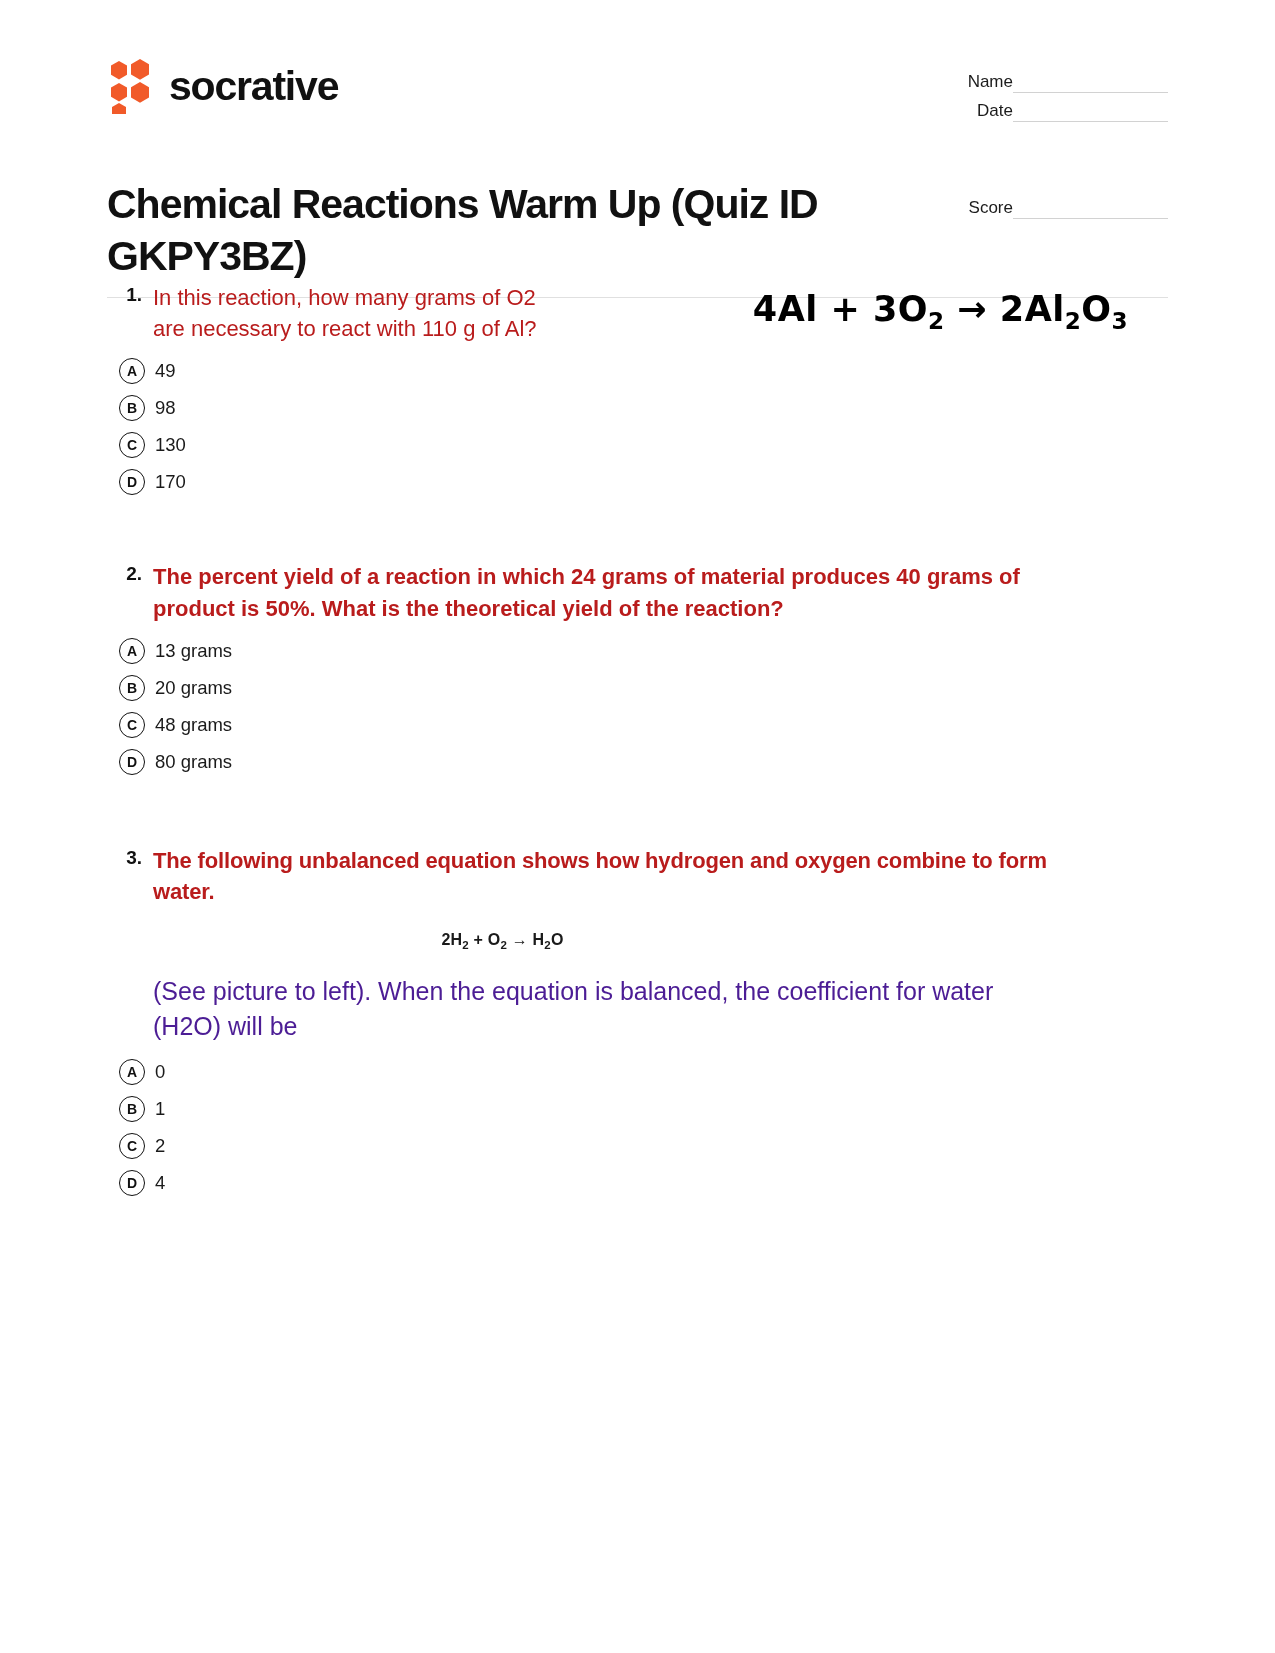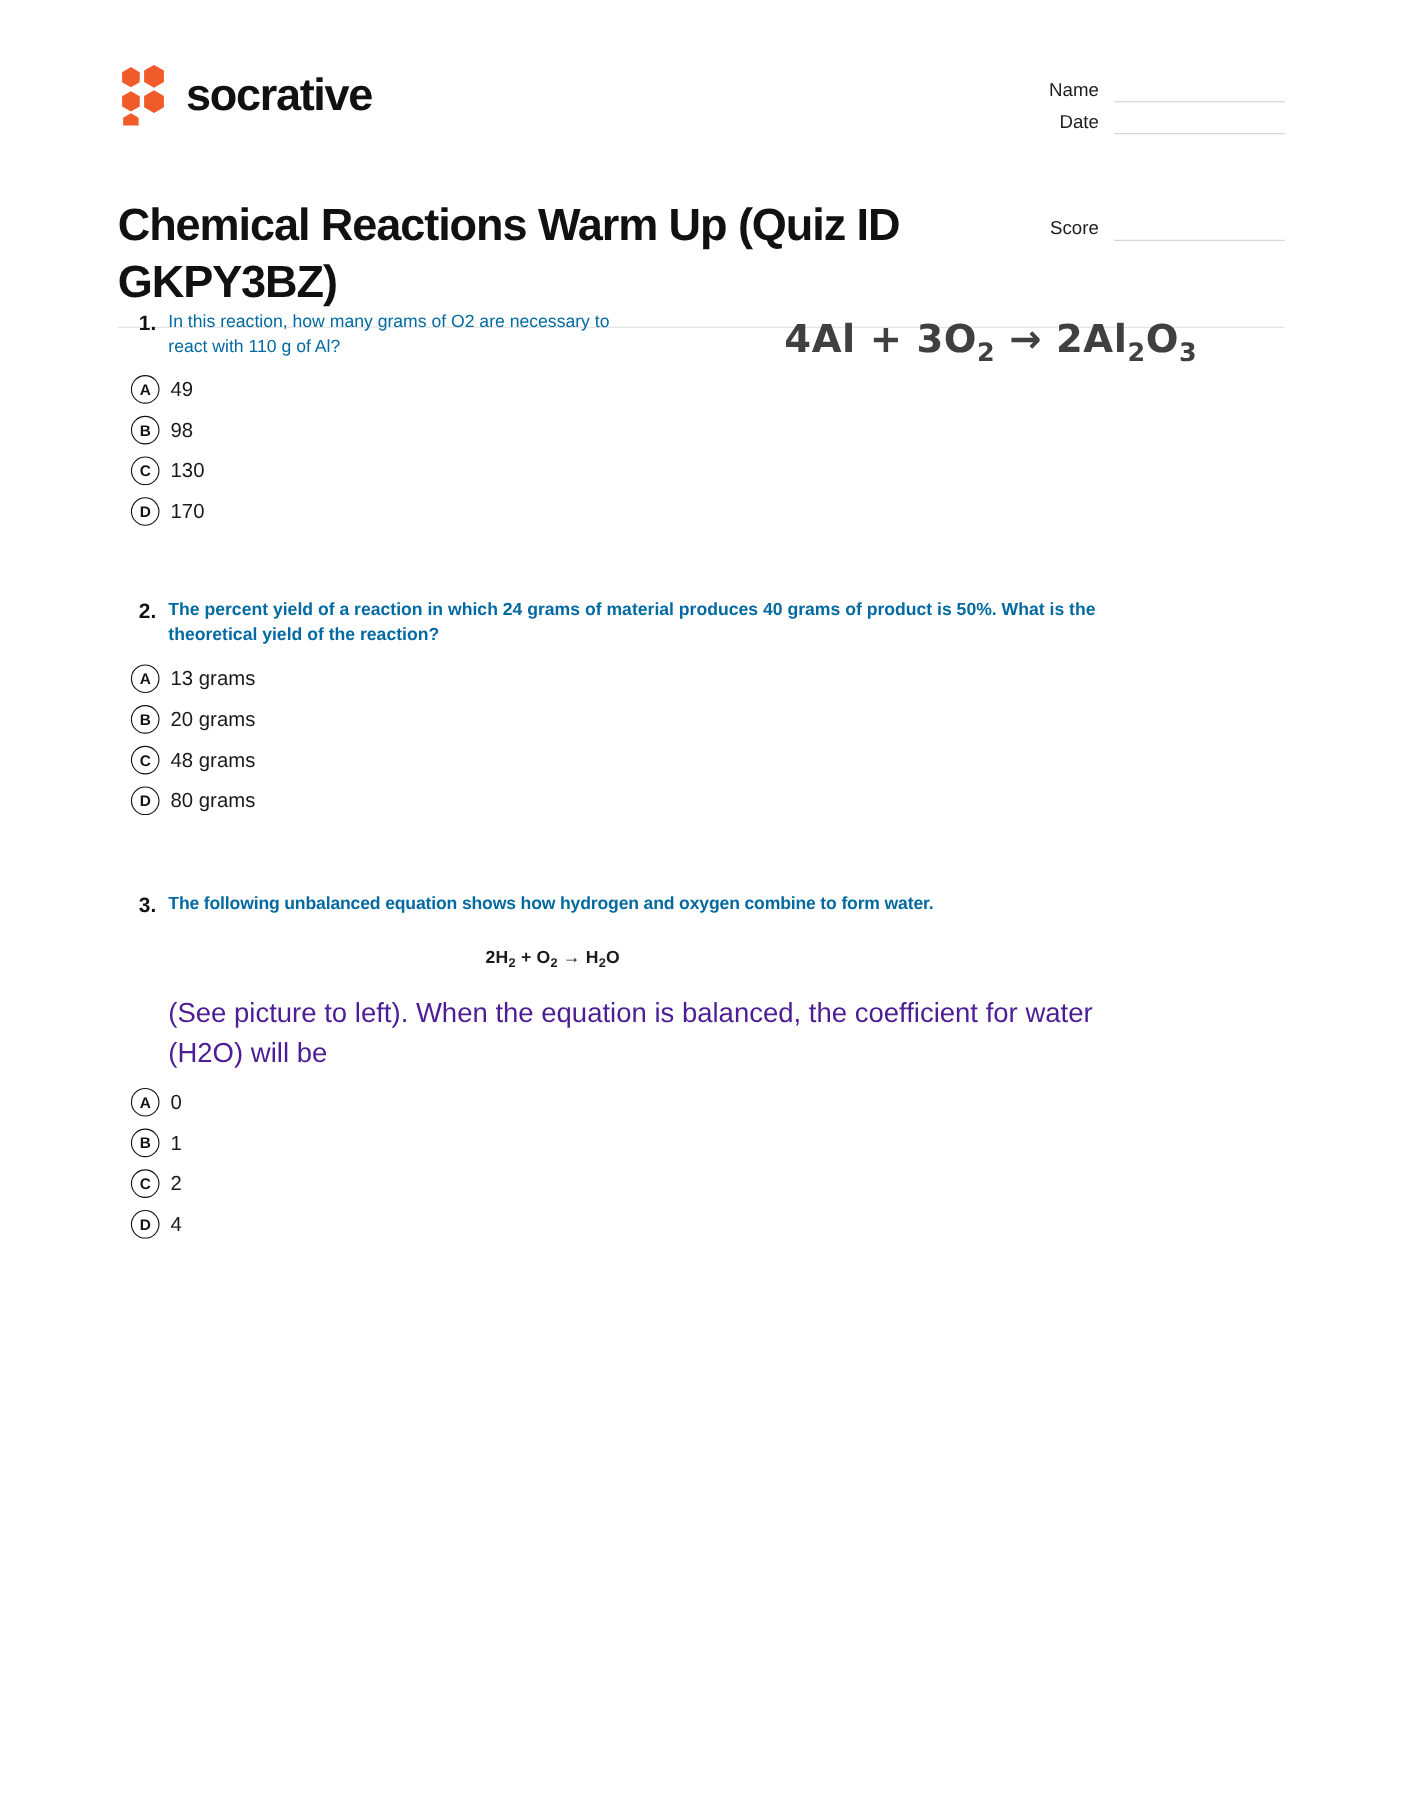--- a/index.html
+++ b/index.html
@@ -55,21 +55,20 @@
   .meta {
     position: absolute;
     right: 0;
     top: 64px;
     width: 252px;
   }
   .meta-row {
     display: flex;
     align-items: flex-end;
     justify-content: flex-end;
-    gap: 14px;
     height: 29px;
   }
   .meta-label {
     font-size: 17px;
     color: #1c1c1c;
     line-height: 1;
     padding-bottom: 3px;
     white-space: nowrap;
   }
   .meta-line {
@@ -122,23 +121,23 @@
     min-width: 46px;
     text-align: right;
     padding-right: 11px;
     box-sizing: border-box;
     font-size: 19px;
     font-weight: 700;
     line-height: 1.42;
     color: #111;
   }
   .q-text {
-    font-size: 16px;
+    font-size: 22px;
     line-height: 1.42;
-    color: #0369a1;
+    color: #b91c1c;
   }
   .q-text.bold {
     font-weight: 700;
     letter-spacing: -0.15px;
   }
   .q-narrow { max-width: 420px; }
   .q-wide   { max-width: 905px; font-weight: bold; }
 
   .eq-inline {
     text-align: center;
@@ -189,24 +188,25 @@
     color: #1a1a1a;
     line-height: 1.2;
   }
 
   
   .eq-figure {
     position: absolute;
     right: 0;
     top: 10px;
     width: 455px;
+    text-align: center;
     font-family: "DejaVu Sans", sans-serif;
     font-size: 35px;
     font-weight: 700;
-    color: #404040;
+    color: #000000;
     letter-spacing: 0.5px;
     line-height: 1;
   }
   .eq-figure sub {
     font-size: 0.66em;
     font-weight: 700;
   }
 
   .q-block-spacer-1 { height: 44px; }
   .q-block-spacer-2 { height: 48px; }

